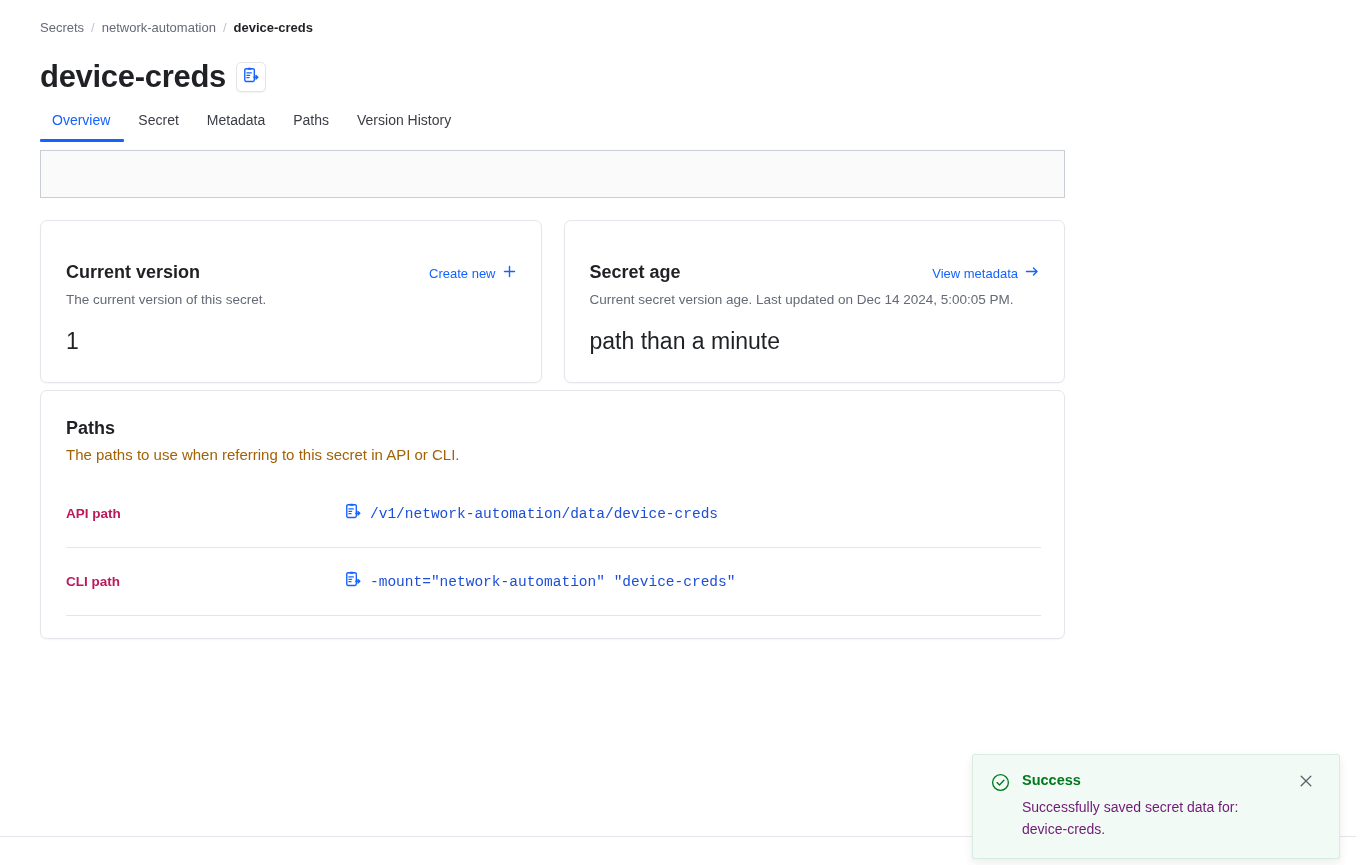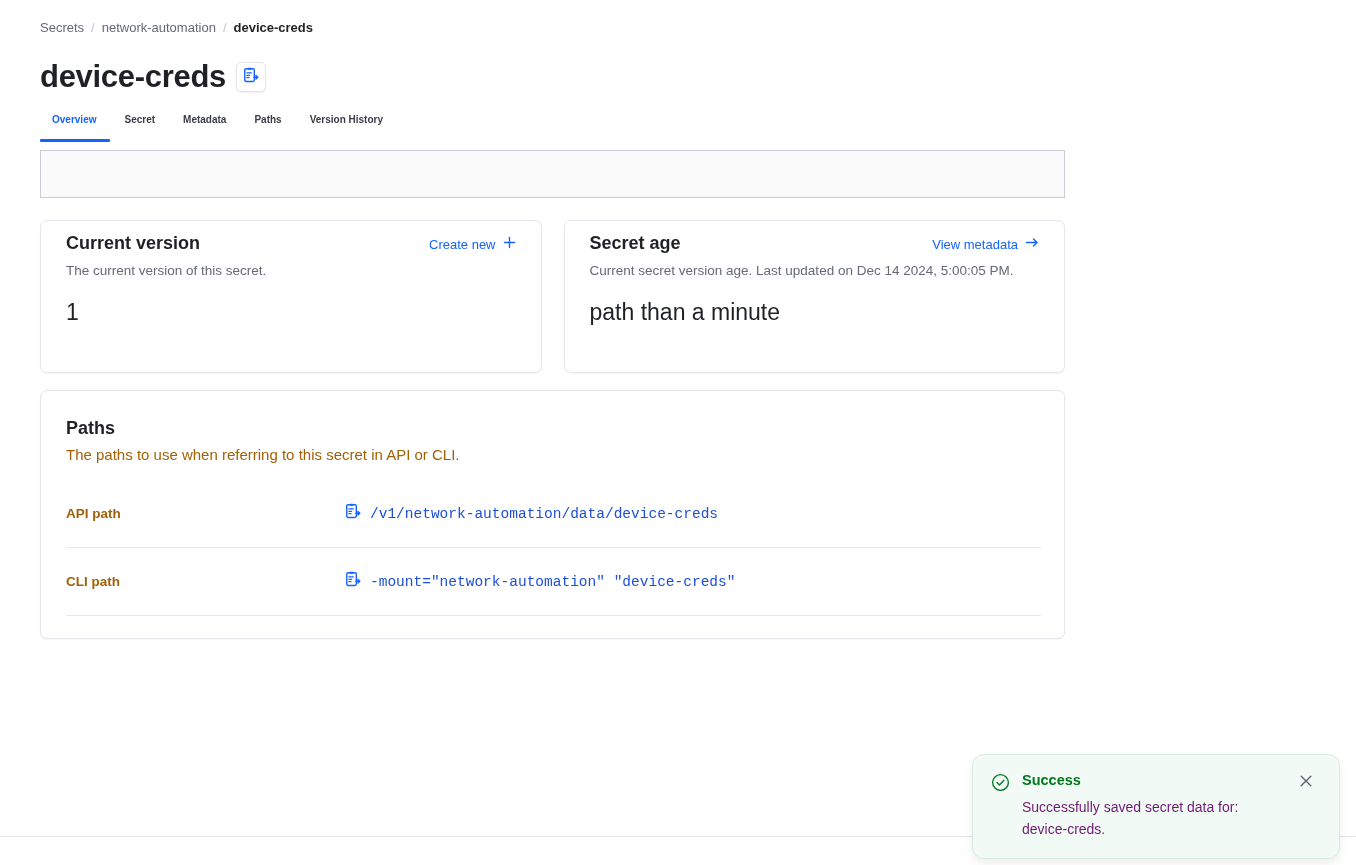--- a/index.html
+++ b/index.html
@@ -74,23 +74,23 @@
   
   .tabs {
     position: absolute;
     left: 40px;
     top: 110px;
     display: flex;
     align-items: flex-end;
     gap: 0;
   }
   .tab {
-    font-size: 10px;
+    font-size: 14px;
     line-height: 20px;
-    font-weight: 700;
+    font-weight: 400;
     color: #3b3d45;
     padding: 0 14px 12px 14px;
     cursor: pointer;
     position: relative;
     white-space: nowrap;
   }
   .tab:first-child { padding-left: 12px; }
   .tab.active { color: #1563ff; }
   .tab.active::after {
     content: "";
@@ -123,21 +123,21 @@
     width: 1025px;
     display: flex;
     gap: 22px;
   }
   .card {
     background: #ffffff;
     border: 1px solid #e4e6eb;
     border-radius: 7px;
     box-shadow: 0 1px 2px rgba(16,22,26,0.04);
     flex: 1 1 0;
-    padding: 11px 25px 26px 25px;
+    padding: 40px 25px 26px 25px;
     min-height: 153px;
   }
   .card-head {
     display: flex;
     align-items: baseline;
     justify-content: space-between;
   }
   .card-title {
     font-size: 18px;
     line-height: 23px;
@@ -198,21 +198,21 @@
     display: flex;
     align-items: center;
     height: 68px;
     border-bottom: 1px solid #e4e6eb;
   }
   .path-label {
     width: 278px;
     flex: 0 0 278px;
     font-size: 13.5px;
     font-weight: 700;
-    color: #a16207;
+    color: #be185d;
   }
   .path-copy {
     width: 26px;
     flex: 0 0 26px;
     display: flex;
     align-items: center;
     justify-content: flex-start;
     cursor: pointer;
   }
   .path-value {
@@ -235,21 +235,21 @@
   }
 
   
   .toast {
     position: absolute;
     left: 972px;
     top: 754px;
     width: 368px;
     background: #f2faf5;
     border: 1px solid #d8ece1;
-    border-radius: 12px;
+    border-radius: 2px;
     box-shadow: 0 4px 10px rgba(16,22,26,0.08);
     padding: 16px 24px 18px 18px;
     display: flex;
     gap: 11px;
   }
   .toast-icon { flex: 0 0 20px; padding-top: 2px; }
   .toast-body { flex: 1 1 auto; }
   .toast-title {
     font-size: 14.5px;
     line-height: 19px;

